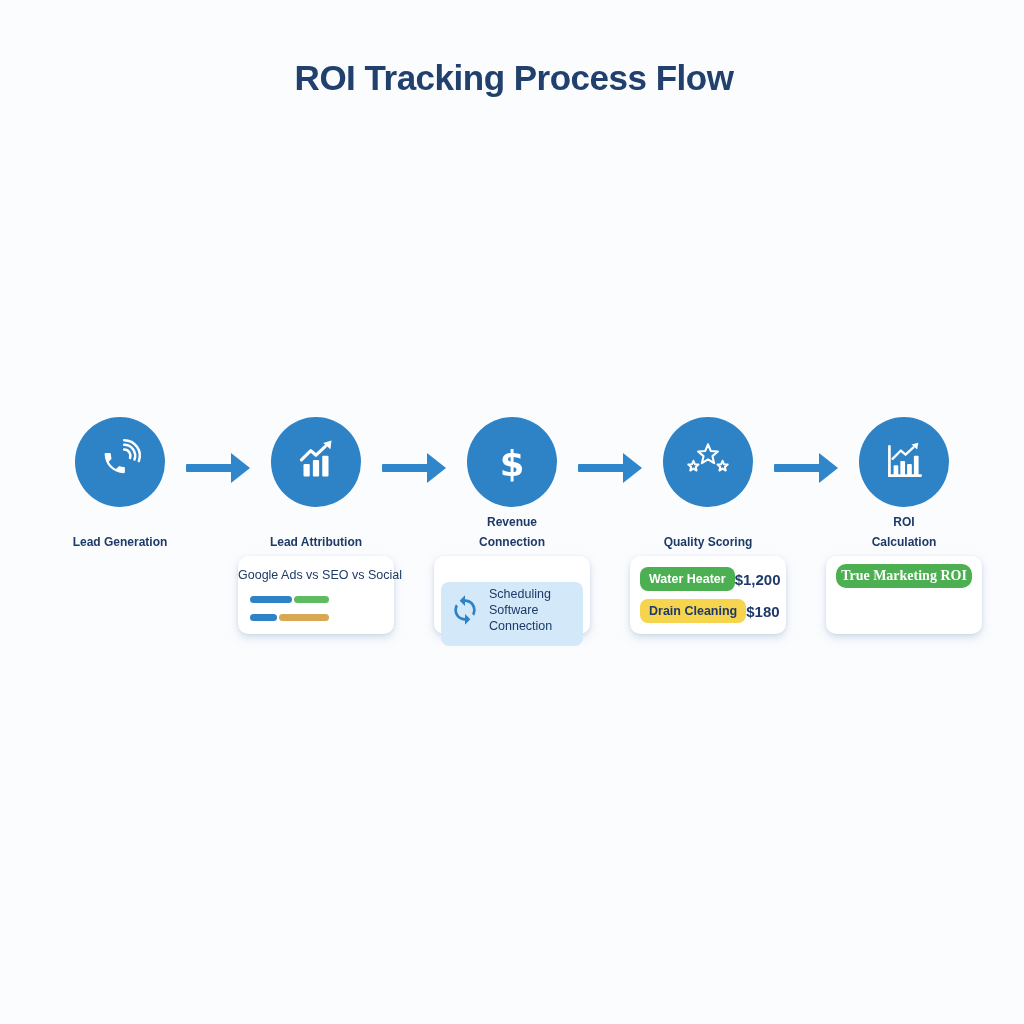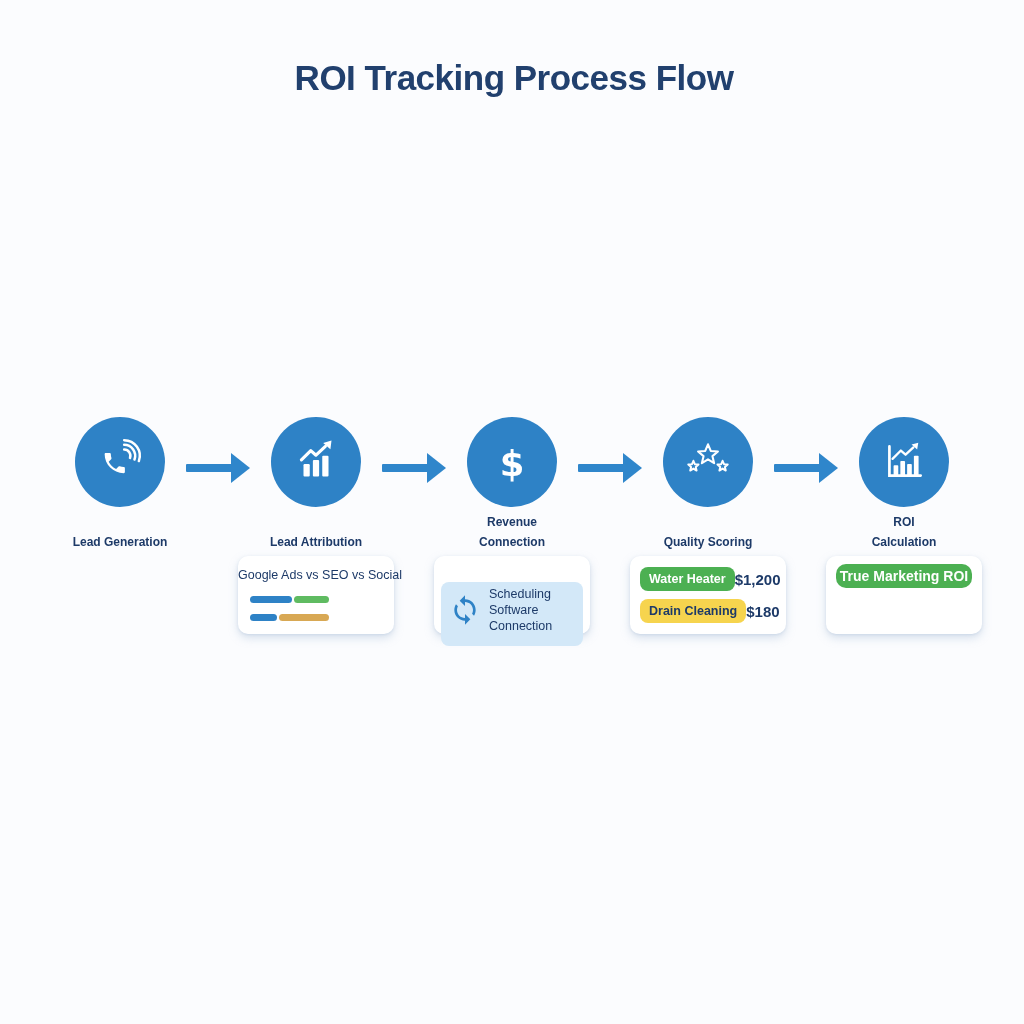--- a/index.html
+++ b/index.html
@@ -56,21 +56,21 @@
   .sync-text span { display:block; }
   
   .card-jobs { padding:12px 12px 0 10px; }
   .job-row { display:flex; justify-content:space-between; align-items:center; height:22px; margin-bottom:10px; }
   .job-pill {
     border-radius:8px; padding:12px 9px; height:22px; display:flex; align-items:center;
     font-size:12.5px; font-weight:bold; white-space:nowrap;
   }
   .job-value { font-size:15px; font-weight:bold; color:#1d3a68; }
   
-  .card-result { padding:8px 10px 0 10px; text-align:center; }
+  .card-result { padding:8px 10px 0 10px; text-align:center;font-family:Liberation Serif, serif; }
   .result-pill {
     width:100%; height:24px; border-radius:10px; display:flex; align-items:center; justify-content:center;
     font-size:14px; font-weight:bold; color:#ffffff; white-space:nowrap;
   }
   .result-value {
     margin-top:3px; font-size:30px; font-weight:bold; line-height:34px;
     color:#2f9e55; -webkit-text-stroke:0.8px rgba(29,58,104,0.75);
     letter-spacing:1px;
   }
   

